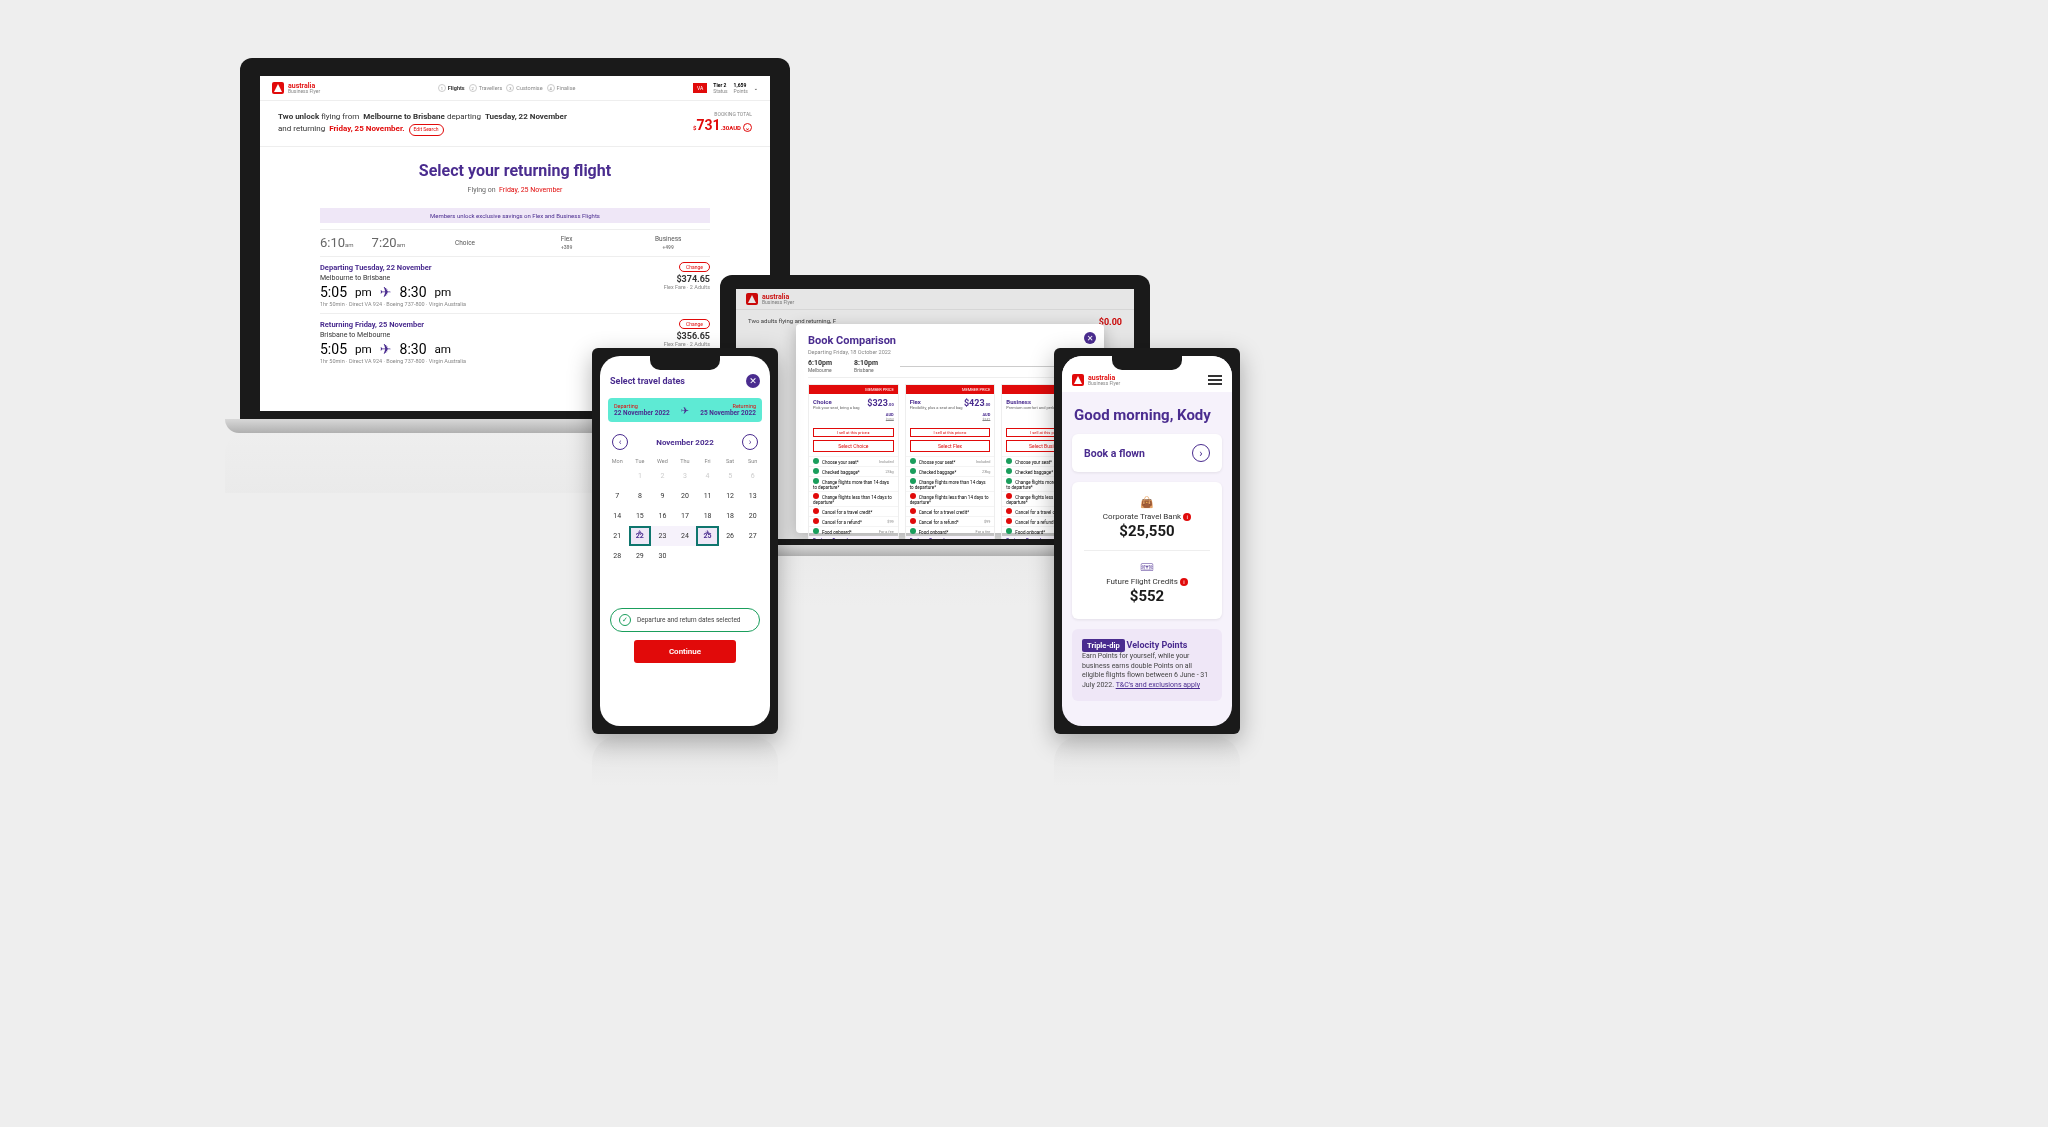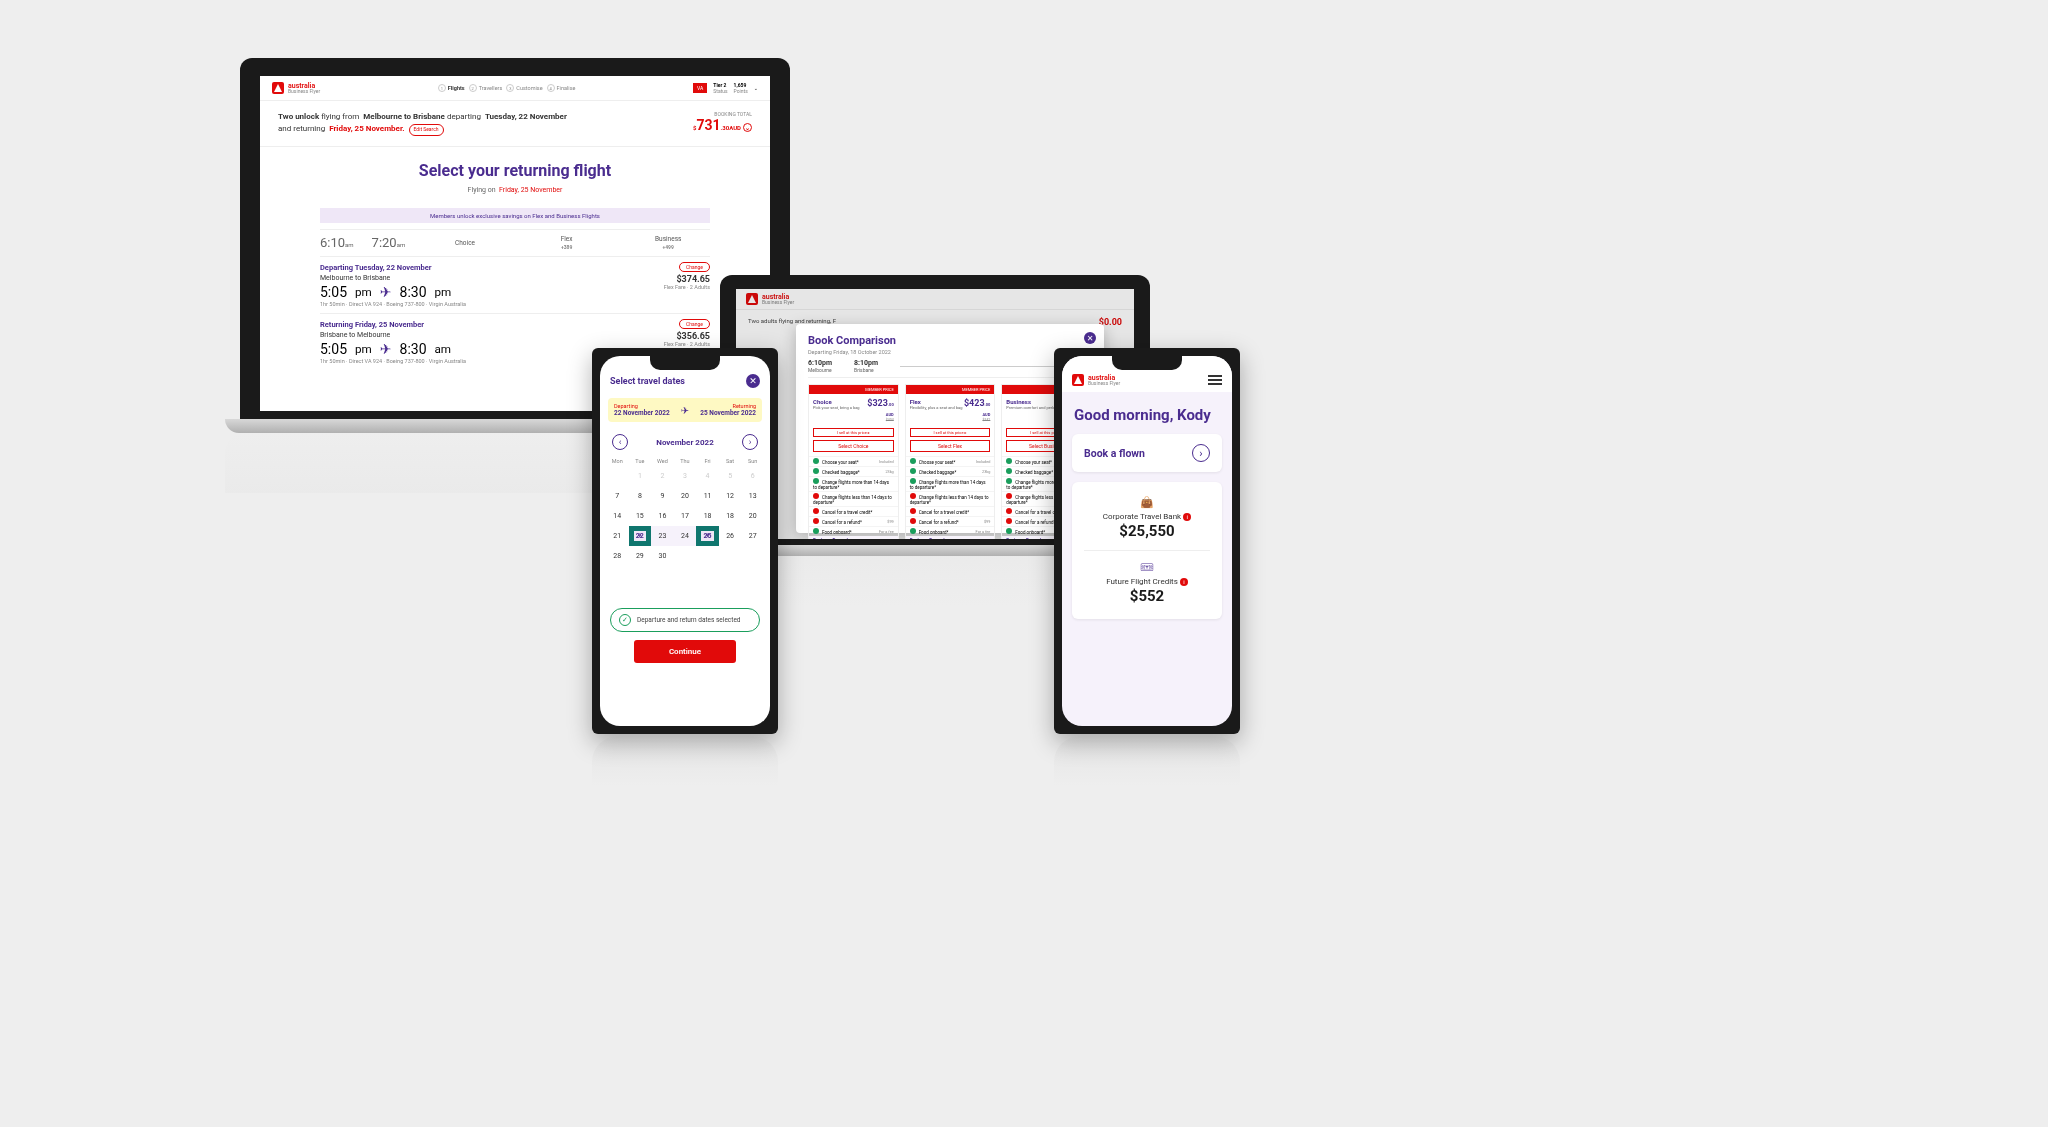--- a/index.html
+++ b/index.html
@@ -98,35 +98,35 @@
 .phone .frame { background:#1a1a1a; border-radius:6px; padding:8px; position:relative; box-shadow:0 8px 24px rgba(0,0,0,.3);}
 .phone .notch { position:absolute; top:8px; left:50%; transform:translateX(-50%); width:70px; height:14px; background:#1a1a1a; border-radius:0 0 10px 10px; z-index:5;}
 .phone .pscreen { background:#fff; border-radius:20px; overflow:hidden; position:relative;}
 .phone .reflection{height:50px;background:linear-gradient(rgba(180,180,180,.3),transparent);border-radius:26px 26px 0 0;margin-top:2px;opacity:.5;}
 
 .phone1 { left:592px; top:348px; }
 .phone1 .pscreen { height:370px; font-size:7px;}
 .ph1-head{display:flex;justify-content:space-between;align-items:center;padding:18px 10px 6px;}
 .ph1-title{color:#4a2c8f;font-weight:700;font-size:9px;}
 .ph1-close{width:14px;height:14px;background:#4a2c8f;color:#fff;border-radius:50%;display:flex;align-items:center;justify-content:center;font-size:9px;}
-.ph1-seg{display:flex;margin:4px 8px;background:#fef9c3;border-radius:4px;overflow:hidden;align-items:center;}
+.ph1-seg{display:flex;margin:4px 8px;background:#5eead4;border-radius:4px;overflow:hidden;align-items:center;}
 .ph1-seg-item{flex:1;padding:5px 6px;font-size:6px;}
 .ph1-seg-item .lbl{color:#e10a0a;font-size:5.5px;}
 .ph1-seg-item .dt{color:#4a2c8f;font-weight:700;font-size:6.5px;}
 .ph1-seg-plane{color:#4a2c8f;font-size:10px;}
 .ph1-seg-item.r{text-align:right;}
 
 .ph1-month{display:flex;justify-content:space-between;align-items:center;padding:8px 12px;}
 .ph1-month-nav{width:16px;height:16px;border:1px solid #4a2c8f;border-radius:50%;color:#4a2c8f;display:flex;align-items:center;justify-content:center;font-size:9px;}
 .ph1-month-lbl{color:#4a2c8f;font-weight:700;font-size:8px;}
 .ph1-dow{display:grid;grid-template-columns:repeat(7,1fr);font-size:5.5px;color:#888;text-align:center;padding:0 6px;}
 .ph1-grid{display:grid;grid-template-columns:repeat(7,1fr);gap:0;padding:2px 6px;font-size:7px;text-align:center;}
 .ph1-day{height:20px;display:flex;align-items:center;justify-content:center;color:#333;}
 .ph1-day.dis{color:#ccc;}
-.ph1-day.sel{background:#efe7f7;color:#4a2c8f;font-weight:700;position:relative;border:5px solid #0f766e;}
+.ph1-day.sel{background:#efe7f7;color:#4a2c8f;font-weight:700;position:relative;border:2px solid #0f766e;}
 .ph1-day.sel::before{content:"✈";font-size:5px;position:absolute;top:1px;}
 .ph1-day.range{background:#f6f2fb;}
 .ph1-confirm{display:flex;align-items:center;gap:6px;margin:40px 10px 0;border:1px solid #1a9e5c;border-radius:18px;padding:5px 8px;font-size:6.5px;color:#444;}
 .ph1-confirm .chk{width:12px;height:12px;border:1.5px solid #1a9e5c;border-radius:50%;color:#1a9e5c;display:flex;align-items:center;justify-content:center;font-size:7px;}
 .ph1-continue{background:#e10a0a;color:#fff;margin:8px 34px;padding:7px;border-radius:3px;text-align:center;font-size:8px;font-weight:600;}
 
 
 .phone2 { left:1054px; top:348px; }
 .phone2 .pscreen { height:370px; font-size:8px; background:#f6f2fb;}
 .ph2-top{display:flex;justify-content:space-between;align-items:center;padding:18px 10px 6px;background:#fff;}
@@ -535,16 +535,22 @@
       </div>
       <div class="ph2-bigcard">
         <div class="ph2-ic">👜</div>
         <div class="ph2-lbl"><span>Corporate Travel Bank</span><span class="info">i</span></div>
         <div class="ph2-val">$25,550</div>
         <div class="ph2-div"></div>
         <div class="ph2-ic">🎟</div>
         <div class="ph2-lbl"><span>Future Flight Credits</span><span class="info">i</span></div>
         <div class="ph2-val">$552</div>
       </div>
+      <div class="ph2-promo">
+        <span class="ph2-promo-badge">Triple-dip</span>
+        <span class="ph2-promo-title">Velocity Points</span><br>
+        <span>Earn Points for yourself, while your business earns double Points on all eligible flights flown between 6 June - 31 July 2022.</span>
+        <a>T&amp;C's and exclusions apply</a>
+      </div>
     </div>
   </div>
   <div class="reflection"></div>
 </div>
 
 </body></html>

